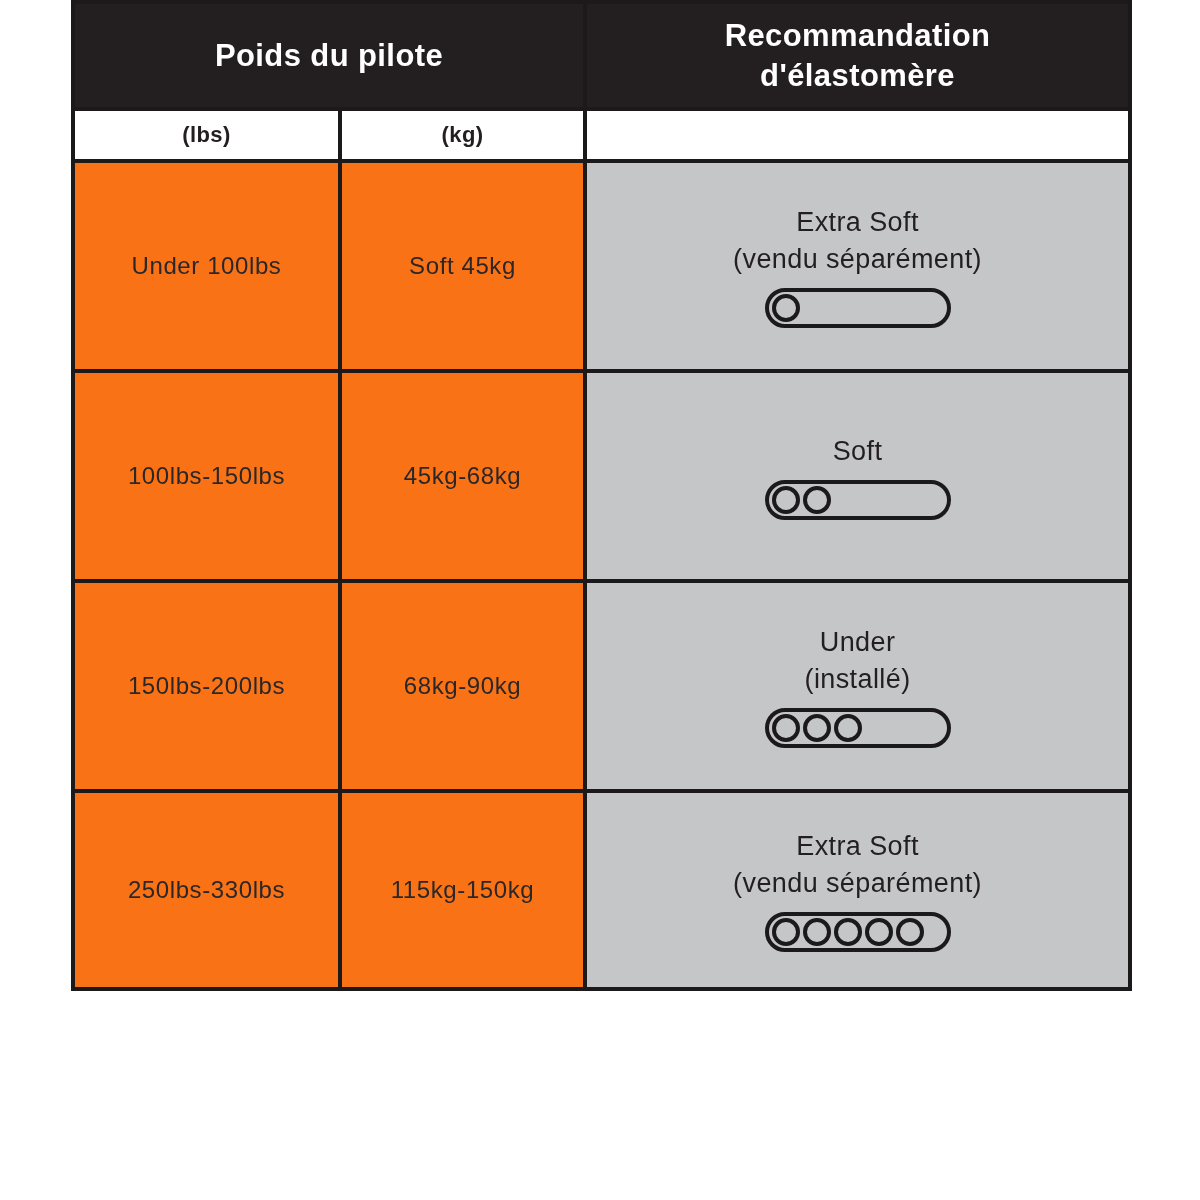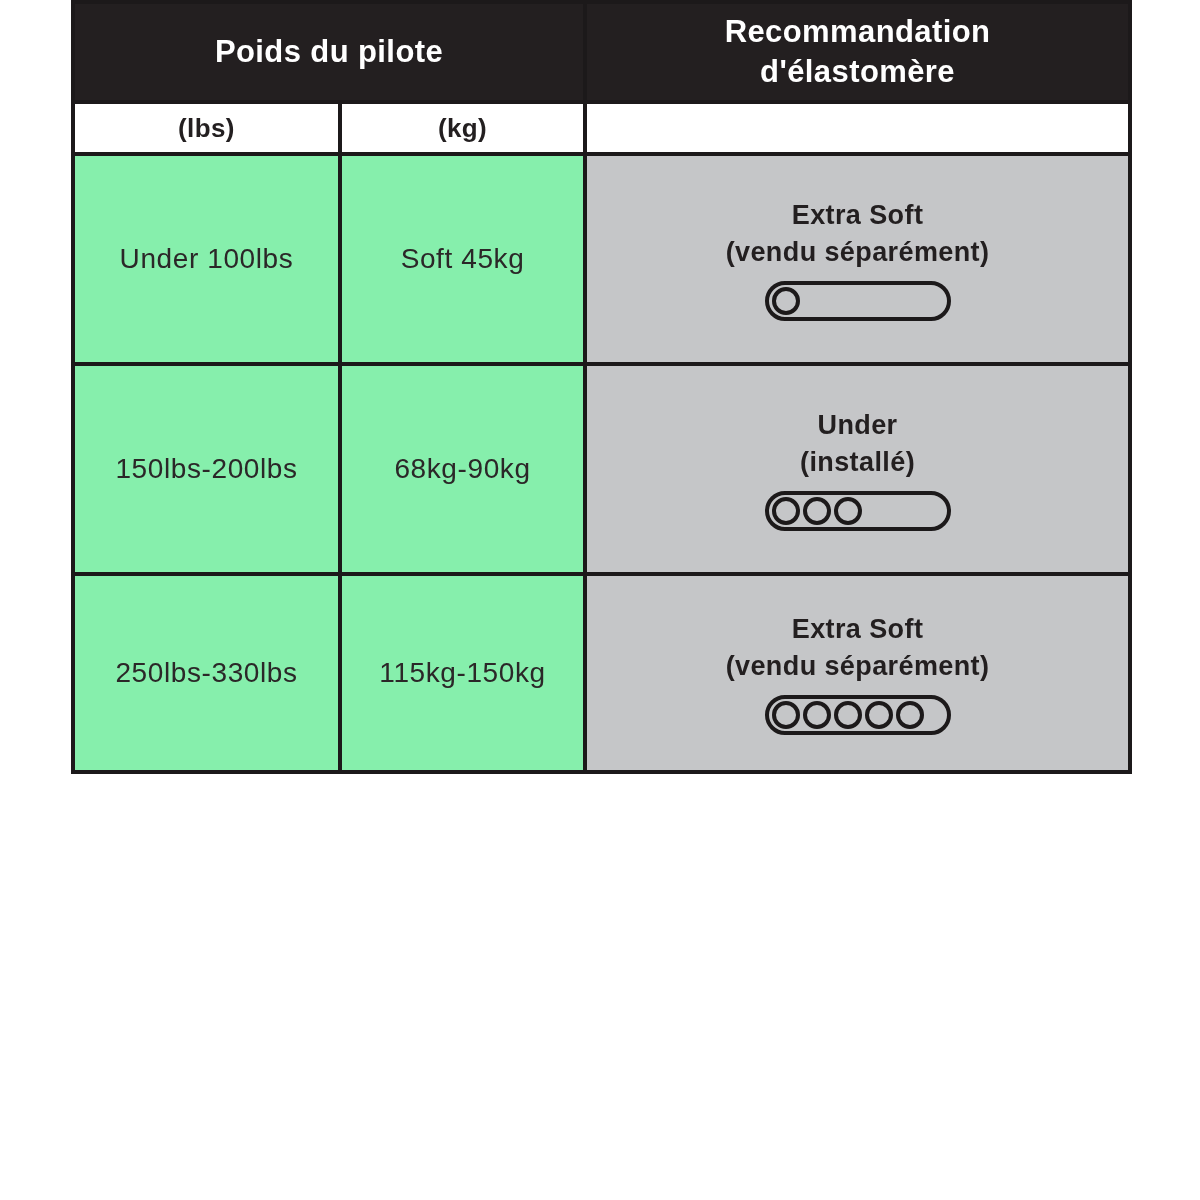--- a/index.html
+++ b/index.html
@@ -41,52 +41,52 @@
   tr.hdr { height: 100px; }
   tr.hdr th {
     background: #231f20;
     color: #ffffff;
     font-weight: bold;
     font-size: 31px;
     letter-spacing: 0.4px;
   }
   .rec-hdr-text {
     max-width: 340px;
-    margin: 5px auto;
+    margin: 12px auto;
     line-height: 1.28;
   }
   
   tr.sub { height: 52px; }
   tr.sub td {
     background: #ffffff;
     font-weight: bold;
-    font-size: 26px;
+    font-size: 22px;
     color: #231f20;
     letter-spacing: 0.4px;
   }
   
   tr.row { height: 210px; }
   tr.row.last { height: 198px; }
   td.val {
-    background: #86efac;
-    font-size: 28px;
+    background: #f97316;
+    font-size: 24px;
     color: #2b2728;
     letter-spacing: 0.6px;
   }
   td.rec {
     background: #c5c6c8;
   }
   .rec-inner {
     display: flex;
     flex-direction: column;
     align-items: center;
     justify-content: center;
   }
   .rec-name, .rec-note {
-    font-weight: bold;
+    font-weight: normal;
     font-size: 27px;
     color: #231f20;
     line-height: 1.35;
     letter-spacing: 0.4px;
   }
   .pill {
     margin-top: 11px;
     width: 172px;
     height: 32px;
     border: 4px solid #1c191a;
@@ -143,20 +143,34 @@
           <div class="rec-inner">
             <div class="rec-name">Extra Soft</div>
             <div class="rec-note">(vendu séparément)</div>
             <div class="pill">
                   <span class="dot"></span>
                 </div>
           </div>
         </td>
       </tr>
 
+      <tr class="row">
+        <td class="val">100lbs-150lbs</td>
+        <td class="val">45kg-68kg</td>
+        <td class="rec">
+          <div class="rec-inner">
+            <div class="rec-name">Soft</div>
+
+            <div class="pill">
+                  <span class="dot"></span>
+                  <span class="dot"></span>
+                </div>
+          </div>
+        </td>
+      </tr>
 
       <tr class="row">
         <td class="val">150lbs-200lbs</td>
         <td class="val">68kg-90kg</td>
         <td class="rec">
           <div class="rec-inner">
             <div class="rec-name">Under</div>
             <div class="rec-note">(installé)</div>
             <div class="pill">
                   <span class="dot"></span>

